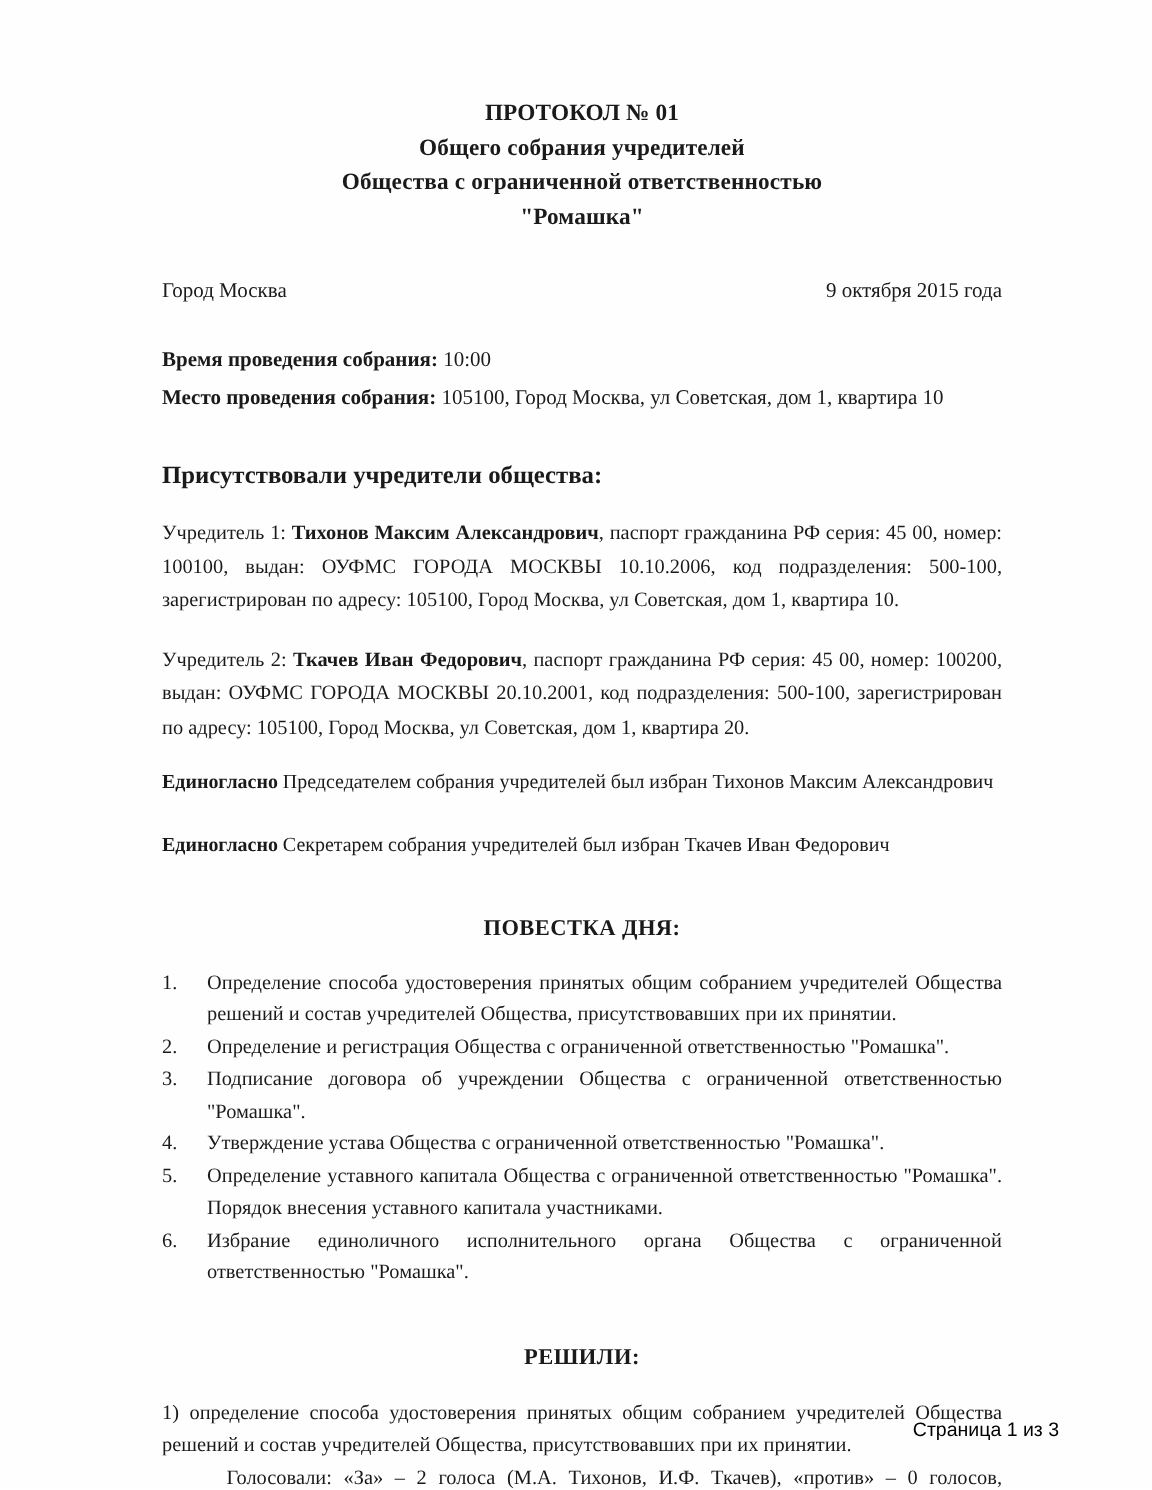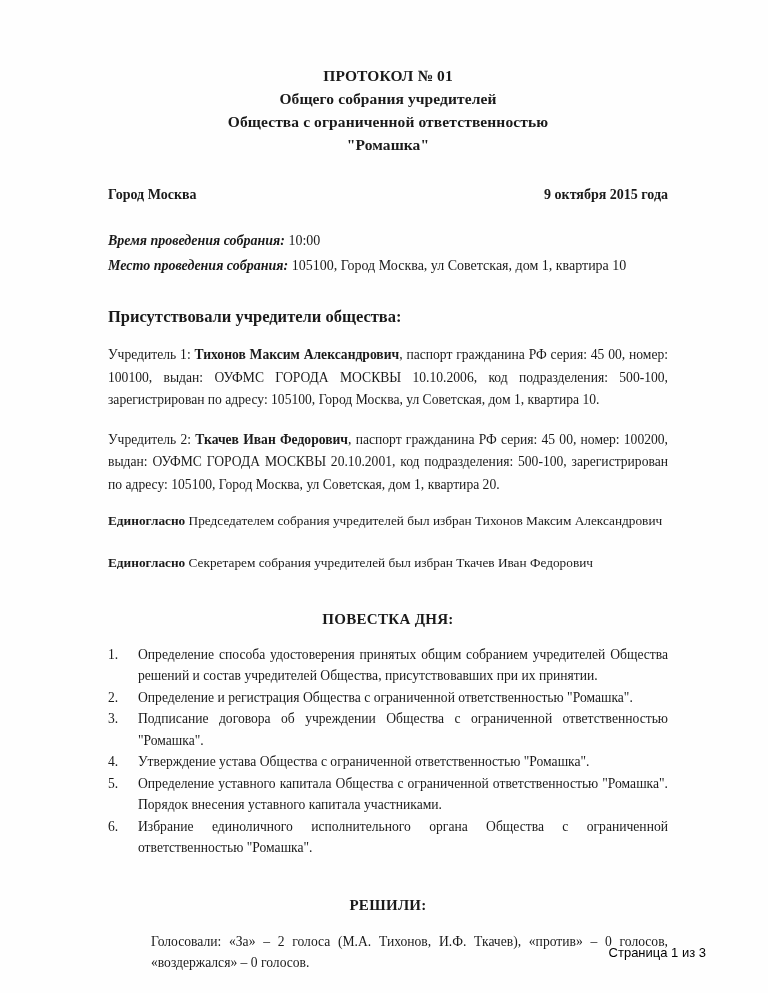--- a/index.html
+++ b/index.html
@@ -41,36 +41,35 @@
   .title-main {
     font-size: 15.5px;
   }
 
   
   .citydate {
     display: flex;
     justify-content: space-between;
     align-items: baseline;
     margin-top: 31px;
-    font-weight: bold;
+    font-weight: normal;
     font-size: 14px;
   }
 
   
   .meta {
     margin-top: 26px;
     font-size: 14px;
     line-height: 23px;
   }
   .meta-row {
     margin-bottom: 2px;
   }
   .meta-row b {
     font-weight: bold;
-    font-style: italic;
   }
 
   
   .section-heading {
     font-weight: bold;
     font-size: 16.5px;
     margin-top: 30px;
     margin-bottom: 4px;
   }
 
@@ -224,20 +223,21 @@
       </div>
       <div class="agenda-item">
         <span class="agenda-num">6.</span>
         <span class="agenda-text">Избрание единоличного исполнительного органа Общества с ограниченной ответственностью "Ромашка".</span>
       </div>
     </div>
 
     <div class="center-heading">РЕШИЛИ:</div>
 
     <div class="resolutions">
+      <div class="res-body">1)  определение способа удостоверения принятых общим собранием учредителей Общества решений и состав учредителей Общества, присутствовавших при их принятии.</div>
       <div class="res-vote">Голосовали: «За» – 2 голоса (М.А. Тихонов, И.Ф. Ткачев), «против» – 0 голосов, «воздержался» – 0 голосов.</div>
 
     </div>
 
   </div>
 
   <div class="footer">Страница 1 из 3</div>
 </div>
 
 </body></html>

